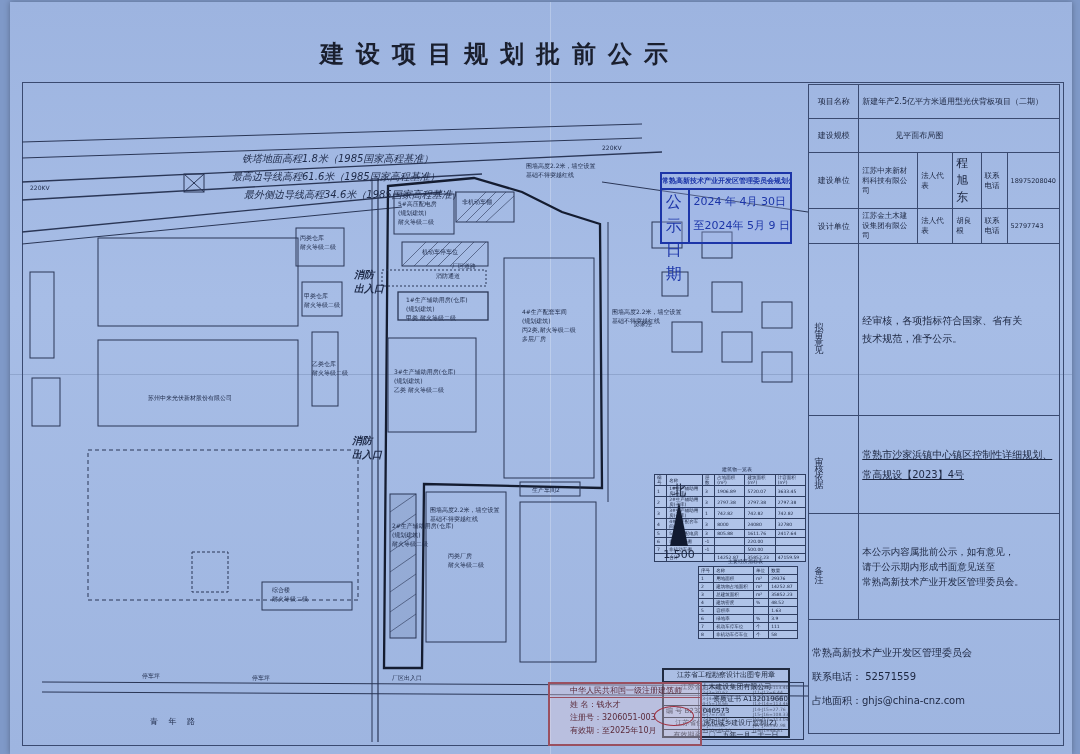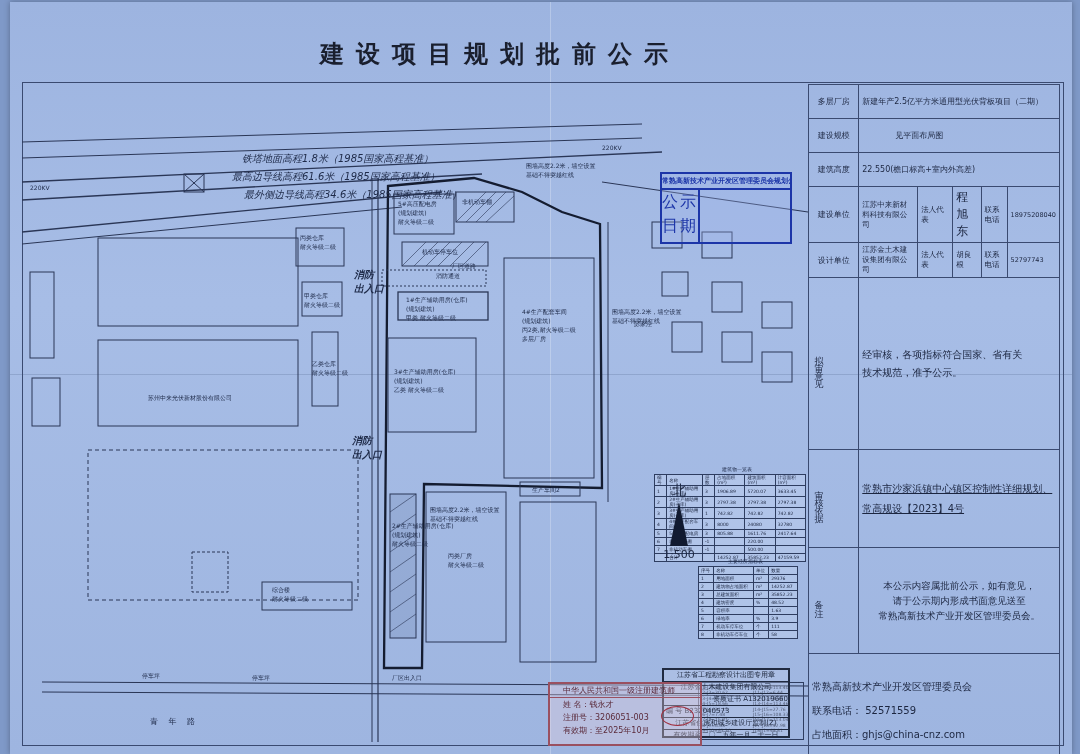--- a/index.html
+++ b/index.html
@@ -27,42 +27,42 @@
   .lbl-m { font-size:10px;font-style:italic; }
   .lbl-b { font-weight:bold; }
   
   .info { position:absolute; left:808px; top:84px; width:252px; height:660px; }
   .info table { border-collapse:collapse; width:100%; font-size:8px; }
   .info td { border:1px solid #3a4a70; padding:2px 3px; vertical-align:middle; }
   .cell-head { width:46px; text-align:center; font-size:8px; }
   .vert { writing-mode:vertical-rl; letter-spacing:8px; text-align:center; font-size:9px; }
   .opinion { font-size:10px; line-height:18px; padding-left:8px; }
   .basis { font-size:10px; line-height:20px; text-decoration:underline; padding-left:8px; }
-  .remark { font-size:9.5px; line-height:15px; padding-left:6px;text-align:center; }
+  .remark { font-size:9.5px; line-height:15px; padding-left:6px; }
   .footer { font-size:10px; line-height:24px;margin-top:36px; }
   
   .stamp {
     position:absolute; left:660px; top:172px; width:128px; height:68px;
     border:2px solid #1c35a8; color:#1c35a8; background:rgba(160,180,235,0.3);
   }
   .stamp-top { height:14px; border-bottom:2px solid #1c35a8; font-size:7px; font-weight:bold; text-align:center; line-height:14px; overflow:hidden; white-space:nowrap;}
   .stamp-body { display:flex; height:52px; }
   .stamp-left { width:36px; border-right:2px solid #1c35a8; font-size:16px; line-height:24px; text-align:center; letter-spacing:2px; }
   .stamp-right { flex:1; font-size:11px; line-height:24px; padding-left:4px; white-space:nowrap; }
   
   .mini-table { position:absolute; border-collapse:collapse; font-size:4.5px; background:rgba(220,230,250,0.25); }
   .mini-table td { border:1px solid #2e3d60; padding:0 2px; height:7px; }
   .north { position:absolute; left:662px; top:482px; width:34px; text-align:center; }
   .north .n { font-size:14px; }
   .north .arrow { width:0; height:0; margin:2px auto; border-left:9px solid transparent; border-right:9px solid transparent; border-bottom:44px solid #111a30; }
   .north .scale { font-size:11px; }
   .seal-box { position:absolute; border:2px solid #202a40; font-size:7px; color:#202a40; background:rgba(200,210,235,0.3); }
   .seal-row { border-bottom:1px solid #202a40; height:11px; line-height:11px; text-align:center; white-space:nowrap; overflow:hidden;}
   .arch-seal { position:absolute; left:548px; top:682px; width:150px; height:60px; border:2px solid #9a5060; color:#5a2a3a; font-size:8px; background:rgba(235,210,220,0.35); }
-  .arch-seal div { line-height:13px; padding-left:13px; white-space:nowrap; }
+  .arch-seal div { line-height:13px; padding-left:20px; white-space:nowrap; }
   .red-circle { position:absolute; right:6px; top:22px; width:18px; height:18px; border-radius:50%; border:1.5px solid #a03040; }
 </style>
 </head>
 <body>
 
 <div class="sheet">
   <div class="fold-v" style="left:540px"></div>
   <div class="fold-h" style="top:372px"></div>
 </div>
 
@@ -373,20 +373,24 @@
   <div class="scale">1:500</div>
 </div>
 
 <div class="stamp">
   <div class="stamp-top">常熟高新技术产业开发区管理委员会规划公示专用章</div>
   <div class="stamp-body">
     <div class="stamp-left">
       <div>公示</div>
       <div>日期</div>
     </div>
+    <div class="stamp-right">
+      <div>2024 年 4月 30日</div>
+      <div>至2024年 5月 9 日</div>
+    </div>
   </div>
 </div>
 
 <div class="seal-box" style="left:662px;top:668px;width:124px;height:66px">
   <div class="seal-row">江苏省工程勘察设计出图专用章</div>
   <div class="seal-row">江苏金土木建设集团有限公司</div>
   <div class="seal-row" style="text-align:right;padding-left:2px"><span>资质证书</span> <span>A132019660</span></div>
   <div class="seal-row" style="text-align:left;padding-left:2px"><span>编  号</span> <span>B232040573</span></div>
   <div class="seal-row">江苏省住房和城乡建设厅监制(Z)</div>
   <div class="seal-row" style="border-bottom:none">有效期至二〇二五年一月二十一日</div>
@@ -397,30 +401,26 @@
   <div>姓  名：钱永才</div>
   <div>注册号：3206051-003</div>
   <div>有效期：至2025年10月</div>
   <div class="red-circle"></div>
 </div>
 
 <div class="info">
   <table>
     <tbody>
         <tr style="height:34px">
-      <td class="cell-head">多层厂房</td>
+      <td class="cell-head">项目名称</td>
       <td colspan="5">新建年产2.5亿平方米通用型光伏背板项目（二期）</td>
     </tr>
     <tr style="height:34px">
       <td class="cell-head">建设规模</td>
       <td colspan="5" style="padding-left:36px">见平面布局图</td>
-    </tr>
-    <tr style="height:34px">
-      <td class="cell-head">建筑高度</td>
-      <td colspan="5">22.550(檐口标高+室内外高差)</td>
     </tr>
     <tr style="height:32px">
       <td class="cell-head">建设单位</td>
       <td style="width:56px;font-size:7.5px">江苏中来新材料科技有限公司</td>
       <td style="width:30px;font-size:7.5px">法人代表</td>
       <td style="width:22px;font-size:12px">程旭东</td>
       <td style="width:20px;font-size:7.5px">联系电话</td>
       <td style="font-size:6.5px">18975208040</td>
     </tr>
     <tr style="height:32px">

